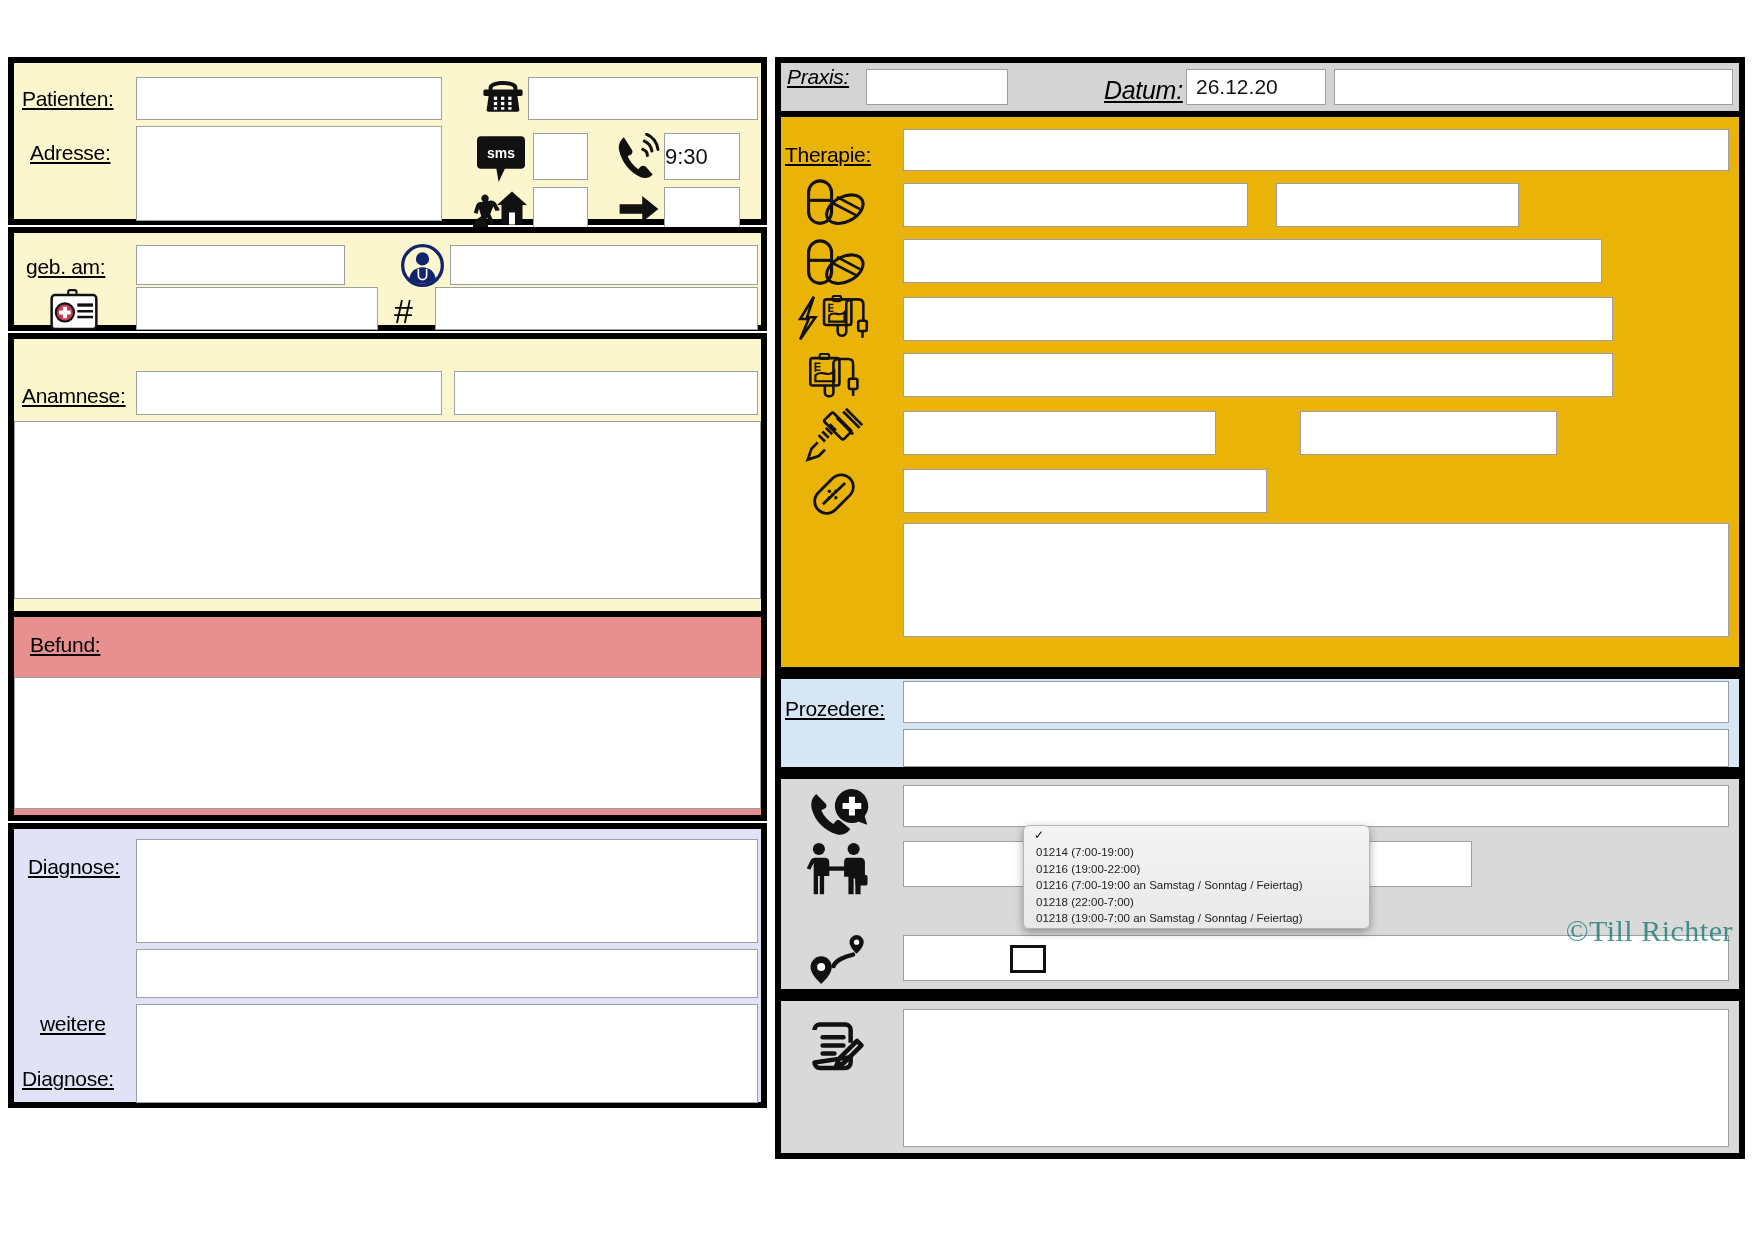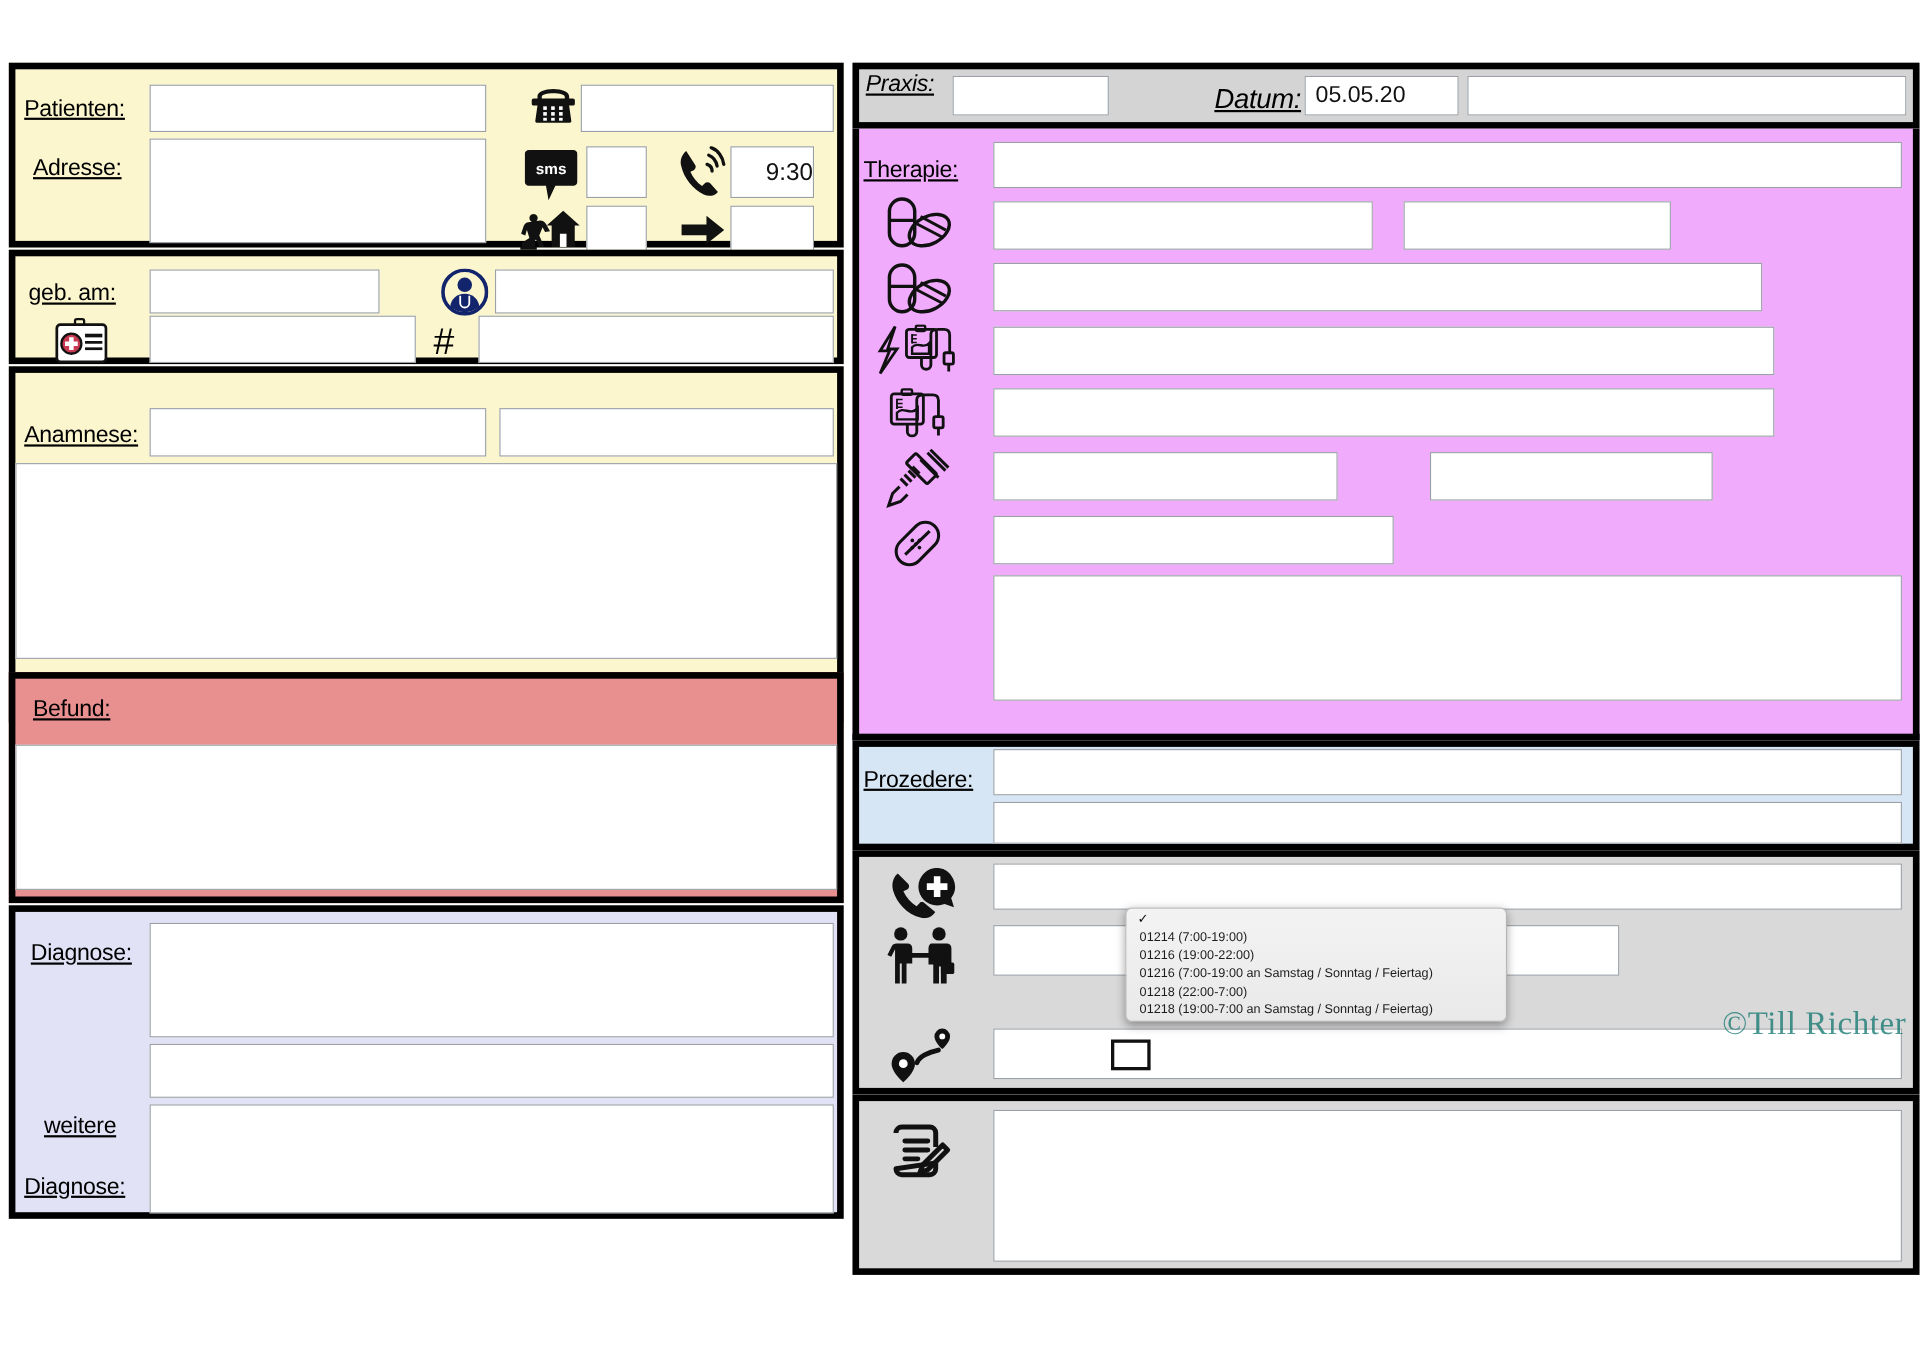--- a/index.html
+++ b/index.html
@@ -34,21 +34,21 @@
   #sec-anam{top:276px;width:759px;height:324px;}
   
   #sec-befund{top:554px;width:759px;height:210px;background:#e8908f;}
   
   #sec-diag{top:766px;width:759px;height:285px;background:#e2e2f7;}
 
   
   #right-col{position:absolute;left:775px;top:57px;width:970px;height:1101px;}
   .rsec{position:absolute;left:0;box-sizing:border-box;border:6px solid #000;}
   #sec-praxis{top:0;width:970px;height:60px;background:#d4d4d4;}
-  #sec-therapie{top:60px;width:970px;height:556px;background:#f0abfc;border-top:none;}
+  #sec-therapie{top:60px;width:970px;height:556px;background:#eab308;border-top:none;}
   #sec-prozedere{top:616px;width:970px;height:100px;background:#d7e6f4;}
   #sec-contact{top:716px;width:970px;height:222px;background:#d9d9d9;}
   #sec-notes{top:938px;width:970px;height:164px;background:#d9d9d9;}
 
   
   #watermark{
     position:absolute;right:12px;top:857px;
     font-family:"Liberation Serif",serif;
     font-size:30px;color:#0f766e;opacity:.75;
     letter-spacing:.5px;pointer-events:none;user-select:none;
@@ -115,21 +115,21 @@
       <div class="fld" style="position:absolute;left:519px;top:70px;width:55px;height:47px;"></div>
 
       <span style="position:absolute;left:603px;top:70px;width:44px;height:48px;">
         <svg viewBox="0 0 58 62" width="44" height="48">
           <path fill="#111" d="M9 5c-5 4-8 11-6 18 3 14 14 28 27 34 6 3 13 2 17-3l-9-10c-2-2-5-2-7 0l-3 3c-6-4-11-10-14-17l4-2c2-1 3-4 2-6z"></path>
           <path fill="none" stroke="#111" stroke-width="4" stroke-linecap="round" d="M36 10c5 2 9 7 10 13"></path>
           <path fill="none" stroke="#111" stroke-width="4" stroke-linecap="round" d="M34 21c3 1 6 4 6 8"></path>
           <path fill="none" stroke="#111" stroke-width="4" stroke-linecap="round" d="M39 1c8 3 14 11 15 20"></path>
         </svg>
       </span>
-      <div class="fld" style="position:absolute;left:650px;top:70px;width:76px;height:47px;display:flex;align-items:center;justify-content:flex-end;">
+      <div class="fld" style="position:absolute;left:650px;top:70px;width:76px;height:47px;display:flex;align-items:center;justify-content:flex-start;">
         <span style="font-size:22px;color:#111;font-family:'Liberation Sans',sans-serif;">9:30</span>
       </div>
 
       <span style="position:absolute;left:456px;top:124px;width:60px;height:42px;">
         <svg viewBox="0 0 80 56" width="60" height="42">
           <path fill="#111" d="M20 10a5 5 0 1 0 0.1 0zM14 20c-3 0-5 2-6 5l-3 9 5 2 2-7 3 10-9 6v5h10l7-9 4 9h6l-6-14 4-10 3 6 6-1-5-9c-2-3-4-4-7-4z"></path>
           <path fill="#111" d="M12 44h10v8H12zM4 50h20v4H4z"></path>
           <path fill="#111" d="M56 6 36 24h6v26h28V24h6z"></path>
           <rect x="52" y="34" width="8" height="16" fill="#fff"></rect>
         </svg>
@@ -199,21 +199,21 @@
   </div>
 
   <div id="right-col">
 
     <div class="rsec" id="sec-praxis">
       <span class="lbl" style="position:absolute;left:6px;top:2px;font-size:21px;font-style:italic;">Praxis:</span>
       <div class="fld" style="position:absolute;left:85px;top:6px;width:142px;height:36px;"></div>
 
       <span class="lbl" style="position:absolute;left:323px;top:13px;font-size:25px;font-style:italic;">Datum:</span>
       <div class="fld" style="position:absolute;left:405px;top:6px;width:140px;height:36px;display:flex;align-items:center;padding-left:9px;">
-        <span style="font-size:21px;color:#111;">05.05.20</span>
+        <span style="font-size:21px;color:#111;">26.12.20</span>
       </div>
       <div class="fld" style="position:absolute;left:553px;top:6px;width:399px;height:36px;"></div>
     </div>
 
     <div class="rsec" id="sec-therapie">
       <span class="lbl" style="position:absolute;left:4px;top:26px;font-size:21px;">Therapie:</span>
       <div class="fld" style="position:absolute;left:122px;top:12px;width:826px;height:42px;"></div>
 
       <span style="position:absolute;left:24px;top:62px;width:62px;height:48px;">
         <svg viewBox="0 0 70 54" width="62" height="48">

